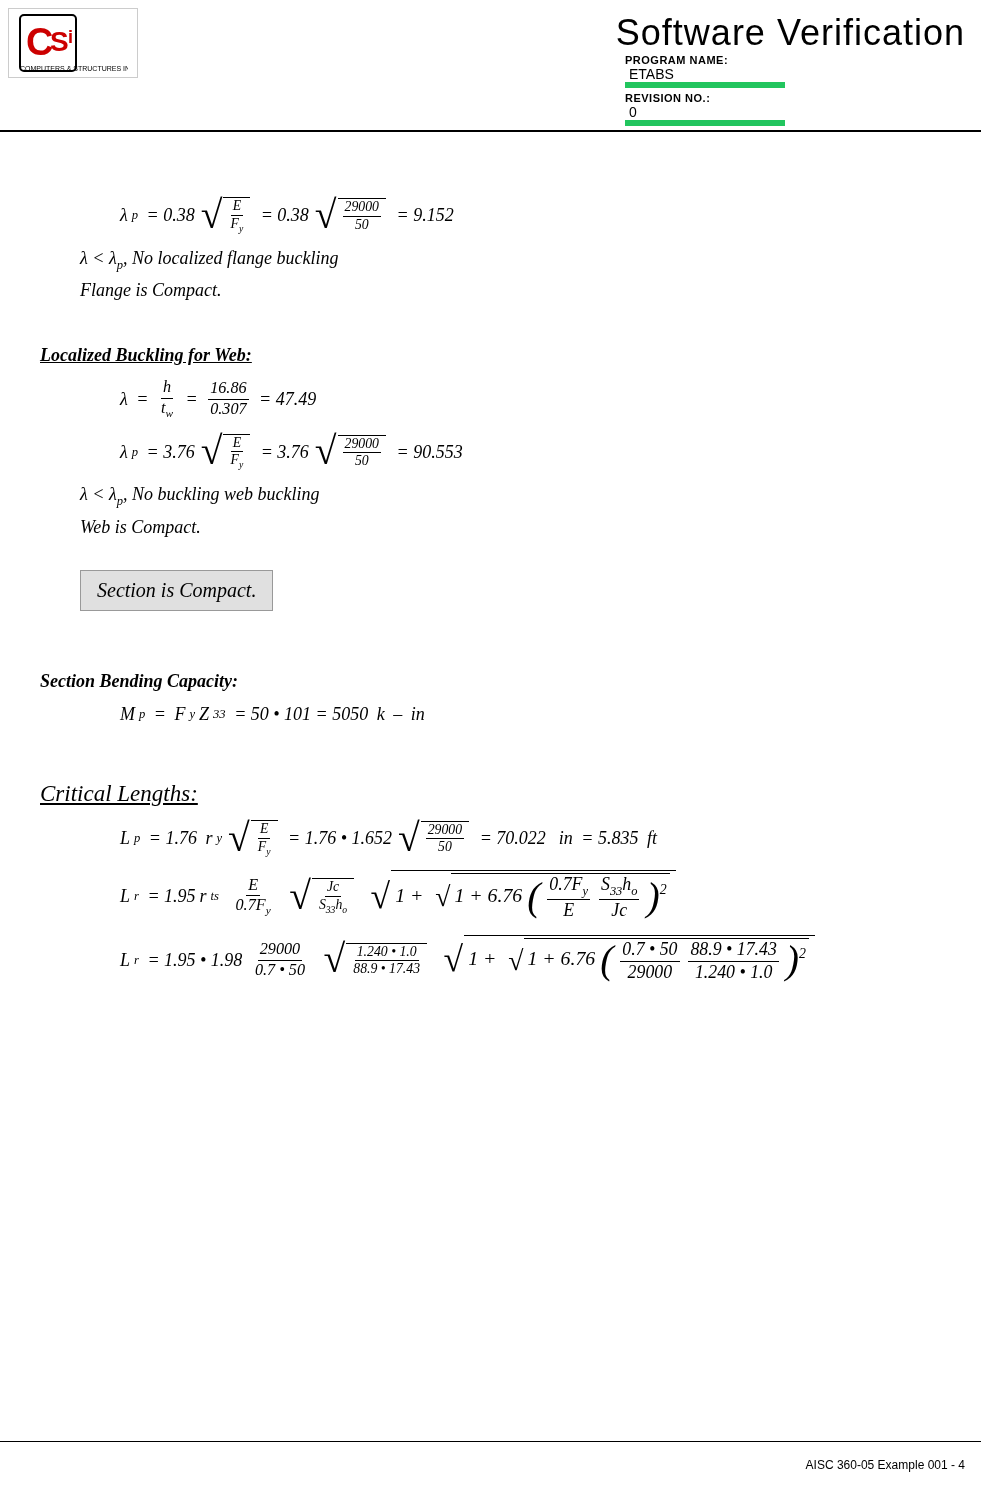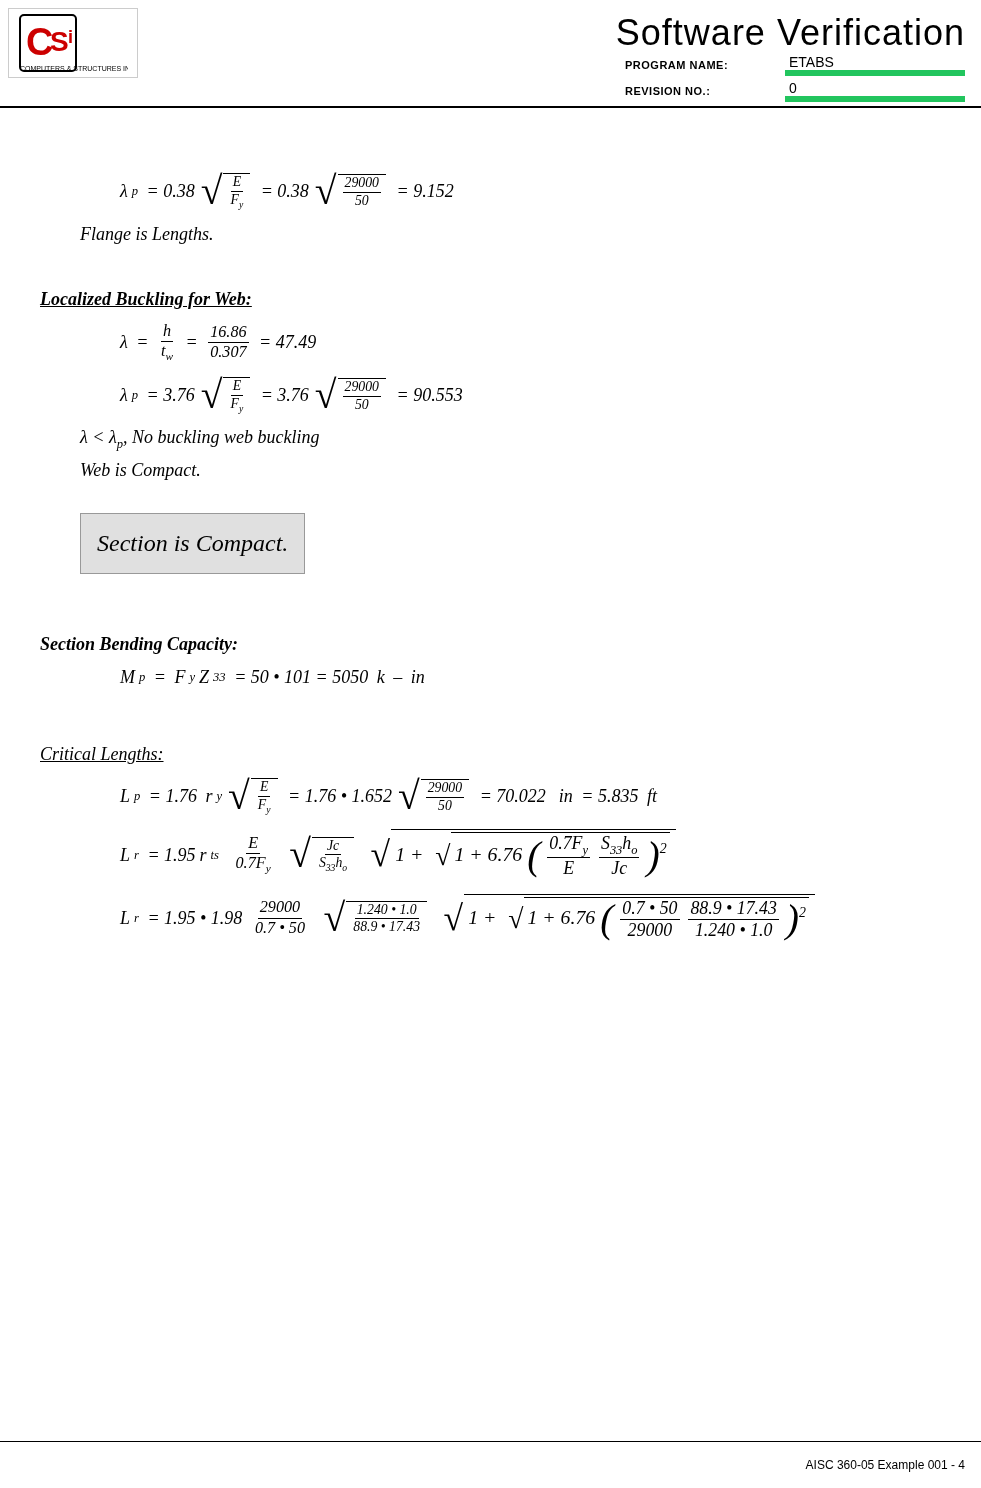--- a/index.html
+++ b/index.html
@@ -42,22 +42,23 @@
       font-size: 36px;
       font-weight: normal;
       font-family: Arial, sans-serif;
       letter-spacing: 1px;
     }
     .header-info {
       width: 340px;
     }
     .header-info-row {
       display: flex;
-      align-items: center;
+      align-items: flex-start;
       margin-bottom: 4px;
+      flex-direction: column;
     }
     .header-info-label {
       font-size: 11px;
       font-weight: bold;
       font-family: Arial, sans-serif;
       width: 160px;
       letter-spacing: 0.5px;
     }
     .header-info-value {
       font-size: 14px;
@@ -94,27 +95,27 @@
     .section-heading-bold {
       font-size: 18px;
       font-style: italic;
       font-weight: bold;
       margin: 20px 0 10px 0;
     }
     .compact-box {
       display: inline-block;
       background: #e0e0e0;
       border: 1px solid #999;
-      padding: 16px 16px;
-      font-size: 24px;
+      padding: 8px 16px;
+      font-size: 20px;
       font-style: italic;
       margin: 8px 0 8px 40px;
     }
     .subsection-heading {
-      font-size: 18px;
+      font-size: 23px;
       font-style: italic;
       text-decoration: underline;
       margin: 12px 0 6px 0;
     }
     .spacer { height: 16px; }
 
     
     .frac {
       display: inline-flex;
       flex-direction: column;
@@ -247,24 +248,27 @@
             <span class="num">29000</span>
             <span class="den">50</span>
           </span>
         </span>
       </span>
       &nbsp;=&nbsp;9.152
     </span>
   </div>
 
   
-
-  
   <div class="text-statement">
-    <i>Flange is Lengths.</i>
+    <i>λ</i> &lt; <i>λ</i><sub>p</sub>, <i>No localized flange buckling</i>
+  </div>
+
+  
+  <div class="text-statement">
+    <i>Flange is Compact.</i>
   </div>
 
   <div class="spacer"></div>
 
   
   <div class="section-heading">
     <i>Localized Buckling for Web:</i>
   </div>
 
   

